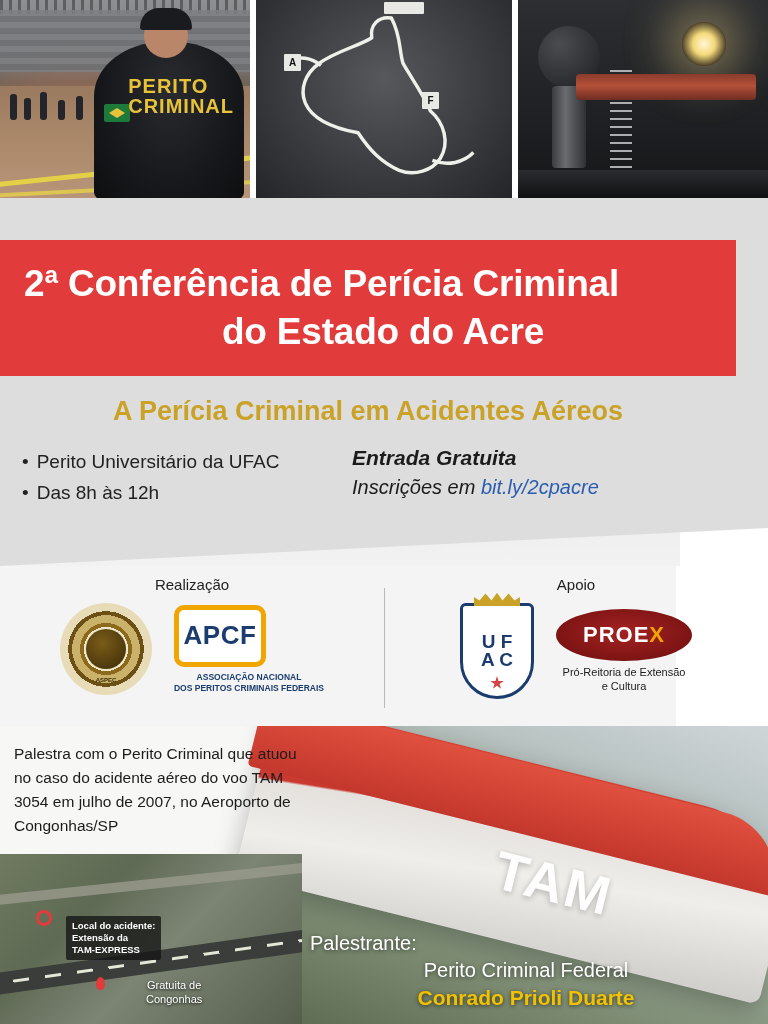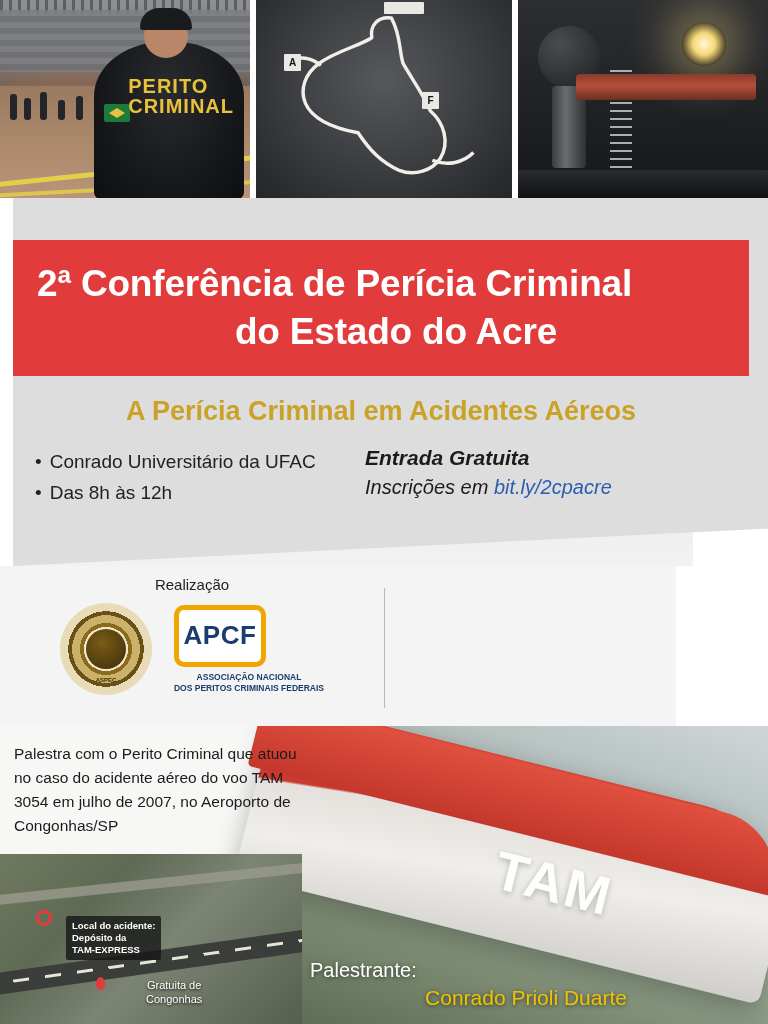--- a/index.html
+++ b/index.html
@@ -136,21 +136,21 @@
     background: repeating-linear-gradient(180deg, #cfd1d4 0 2px, transparent 2px 8px);
     opacity: .8;
   }
   .p3-base {
     position: absolute; left: 0; bottom: 0; width: 100%; height: 28px;
     background: linear-gradient(180deg, #2a2c2f, #0f1113);
   }
 
   
   .title-wrap {
-    position: absolute; top: 198px; left: 13px; width: 680px; height: 368px;
+    position: absolute; top: 198px; left: 0; width: 680px; height: 368px;
     background: linear-gradient(180deg, #e9e9e9 0%, #e4e4e4 50%, #f2f2f2 100%);
   }
   .gray-wedge {
     position: absolute; top: 0; left: 0; width: 768px; height: 368px;
     background: #dddddd;
     clip-path: polygon(0 0, 768px 0, 768px 330px, 0 368px);
   }
   .red-band {
     position: absolute; top: 42px; left: 0; width: 736px; height: 136px;
     background: #e23b3b;
@@ -346,21 +346,21 @@
   }
   .speaker .sp-lead {
     color: #ffffff; font-size: 20px; text-align: left; padding-left: 4px;
     text-shadow: 0 1px 4px rgba(0,0,0,.55);
   }
   .speaker .sp-role {
     color: #ffffff; font-size: 20px; margin-top: 4px;
     text-shadow: 0 1px 4px rgba(0,0,0,.55);
   }
   .speaker .sp-name {
-    color: #f2c200; font-size: 21px; font-weight: normal; margin-top: 4px;
+    color: #f2c200; font-size: 21px; font-weight: bold; margin-top: 4px;
     text-shadow: 0 1px 4px rgba(0,0,0,.6);
   }
 </style>
 </head>
 <body>
 
 <div class="poster">
 
   <div class="photo-strip">
 
@@ -416,21 +416,21 @@
     <div class="gray-wedge"></div>
 
     <div class="red-band">
       <div class="line1">2ª Conferência de Perícia Criminal</div>
       <div class="line2">do Estado do Acre</div>
     </div>
 
     <div class="subtitle">A Perícia Criminal em Acidentes Aéreos</div>
 
     <ul class="details">
-      <li>Conrado Universitário da UFAC</li>
+      <li>Perito Universitário da UFAC</li>
       <li>Das 8h às 12h</li>
     </ul>
 
     <div class="entrance">
       <div class="free">Entrada Gratuita</div>
       <div class="insc">
         <span>Inscrições  em </span><a href="#">bit.ly/2cpacre</a>
       </div>
     </div>
   </div>
@@ -449,48 +449,70 @@
           <div class="apcf-mark">APCF</div>
           <div class="apcf-text">
             <div>ASSOCIAÇÃO NACIONAL</div>
             <div>DOS PERITOS CRIMINAIS FEDERAIS</div>
           </div>
         </div>
       </div>
     </div>
 
     <div class="sp-col sp-right">
+      <div class="sp-title">Apoio</div>
+      <div class="logos">
+        <div class="logo-ufac">
+          <div class="ufac-crown"></div>
+          <div class="ufac-letters">
+            <div>U F</div>
+            <div>A C</div>
+          </div>
+          <div class="ufac-star"></div>
+        </div>
+        <div class="logo-proex">
+          <div class="proex-mark">
+            <span>PROE</span>
+              <span class="x">X</span>
+          </div>
+          <div class="proex-text">
+            <div>Pró-Reitoria de Extensão</div>
+            <div>e Cultura</div>
+          </div>
+        </div>
+      </div>
     </div>
   </div>
 
   <div class="bottom">
     <div class="plane-photo">
       <div class="plane-wing"></div>
       <div class="plane-red"></div>
       <div class="plane-code"></div>
       <div class="plane-tam">TAM</div>
     </div>
 
     <div class="desc">Palestra com o Perito Criminal que atuou no caso do acidente aéreo do voo TAM 3054 em julho de 2007, no Aeroporto de Congonhas/SP</div>
 
     <div class="map">
       <div class="map-road"></div>
       <div class="map-runway"></div>
       <div class="map-pin"></div>
       <div class="map-callout">
         <div>Local do acidente:</div>
-        <div>Depósito da</div>
+        <div>Extensão da</div>
         <div>TAM-EXPRESS</div>
       </div>
       <div class="map-marker"></div>
       <div class="map-label">
         <div>Gratuita de</div>
         <div>Congonhas</div>
       </div>
     </div>
 
     <div class="speaker">
       <div class="sp-lead">Palestrante:</div>
+      <div class="sp-role">Perito Criminal Federal</div>
       <div class="sp-name">Conrado Prioli Duarte</div>
     </div>
   </div>
 
 </div>
 
 </body></html>

